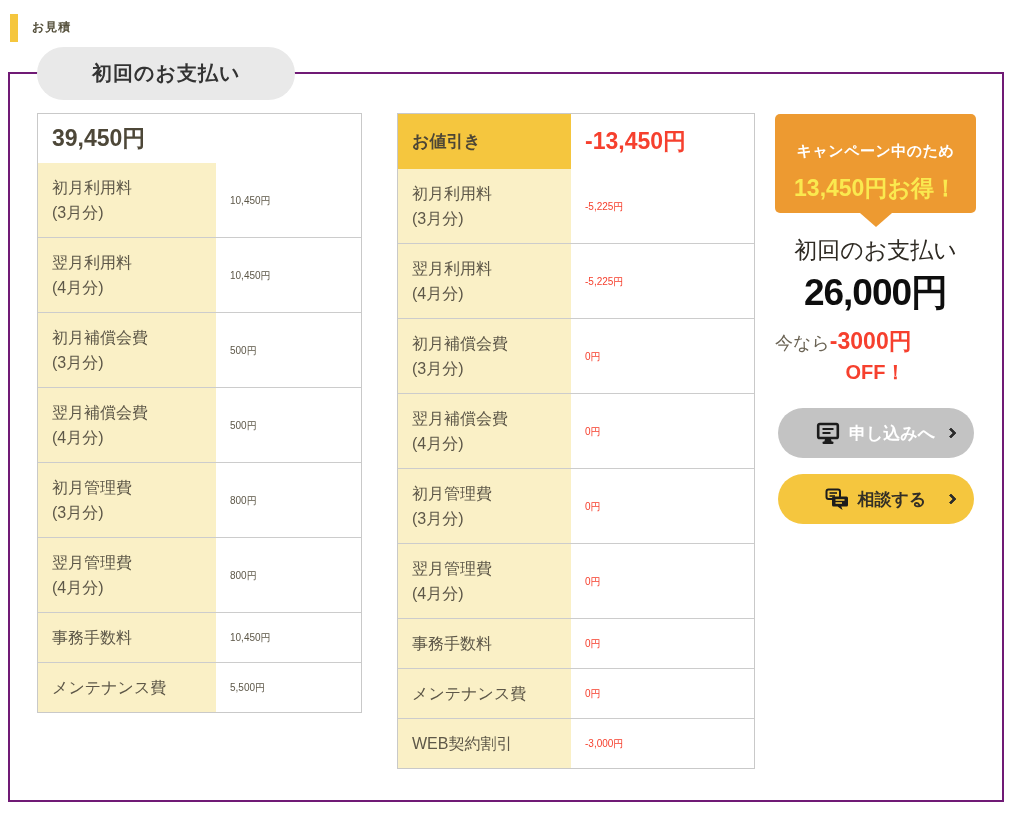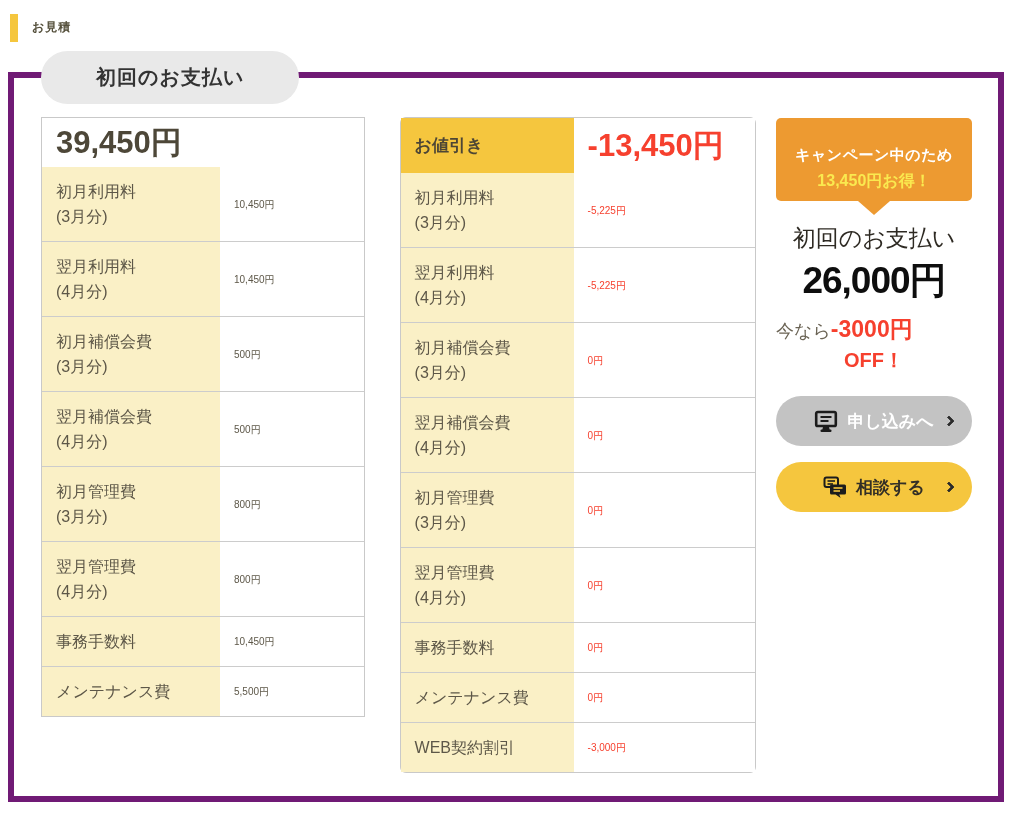--- a/index.html
+++ b/index.html
@@ -22,21 +22,21 @@
   }
   .page-title {
     font-size:12px; font-weight:bold; color:#55503c;
     letter-spacing:1px;
   }
   
   .estimate-box {
     position:relative;
     margin:26px 20px 0 8px;
     height:730px;
-    border:6px solid #701a75;
+    border:2px solid #701a75;
   }
   .tab-pill {
     position:absolute; top:-27px; left:27px;
     background:#e9e9e9;
     border-radius:30px;
     padding:13px 55px;
     font-size:20px; font-weight:bold; color:#333;
     letter-spacing:1px;
     z-index:2;
   }
@@ -44,21 +44,21 @@
     display:flex;
     padding:39px 0 0 27px;
   }
   
   .est-table {
     border:1px solid #c9c9c9;
     background:#fff;
     align-self:flex-start;
   }
   .table-price { width:325px; }
-  .table-discount { width:358px; margin-left:35px;border-radius:6px; }
+  .table-discount { width:358px; margin-left:35px; }
   .t-row { display:flex; }
   .t-row + .t-row { border-top:1px solid #ccc; }
   .t-label {
     background:var(--label-bg,#faf0c6);
     padding:12px 8px 12px 14px;
     font-size:16px; line-height:25px; color:#5d5748;
   }
   .table-price .t-label { width:178px; }
   .table-discount .t-label { width:173px; }
   .t-value {
@@ -68,37 +68,37 @@
     background:#fff;
   }
   .t-head .t-label {
     background:var(--accent-gold,#f5c63e);
     font-weight:bold; color:#4d4635;
     font-size:17px;
     display:flex; align-items:center;
     min-height:55px;
   }
   .t-head .t-value {
-    font-weight:bold; font-size:31px; color:#4d4738;
+    font-weight:bold; font-size:23px; color:#4d4738;
   }
   .negative { color:var(--negative-red,#f6402e) !important; }
   
   .summary-panel {
     flex:1;
     margin-left:20px; margin-right:26px;
     padding-top:1px;
   }
   .campaign-badge {
     background:var(--badge-orange,#ed9a31);
     border-radius:5px;
     text-align:center;
     padding:8px 4px 9px;
   }
   .badge-line1 { color:#fff; font-weight:bold; font-size:15px; letter-spacing:.5px;margin-top:20px; }
-  .badge-line2 { color:var(--badge-highlight,#fae94f); font-weight:bold; font-size:16px; margin-top:6px; }
+  .badge-line2 { color:var(--badge-highlight,#fae94f); font-weight:bold; font-size:23px; margin-top:12px; }
   .badge-arrow {
     width:0; height:0; margin:0 auto;
     border-left:16px solid transparent;
     border-right:16px solid transparent;
     border-top:14px solid var(--badge-orange,#ed9a31);
   }
   .payment-label {
     text-align:center; font-size:23px; color:#2e2a23; margin-top:8px;
   }
   .payment-amount {

